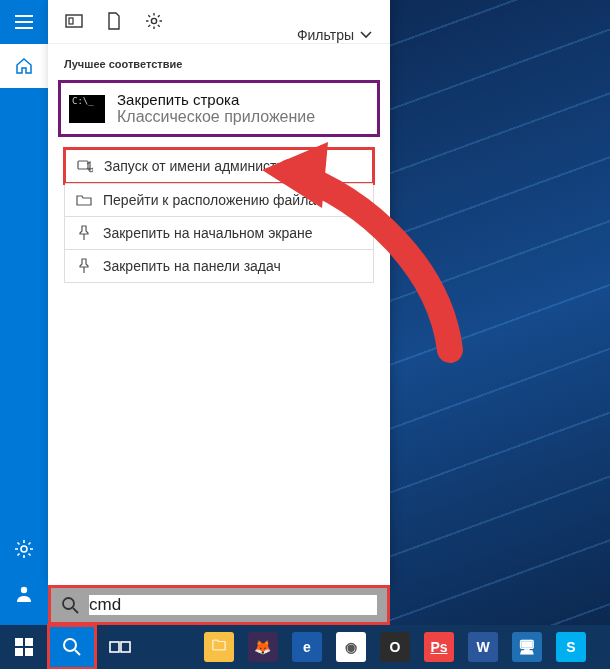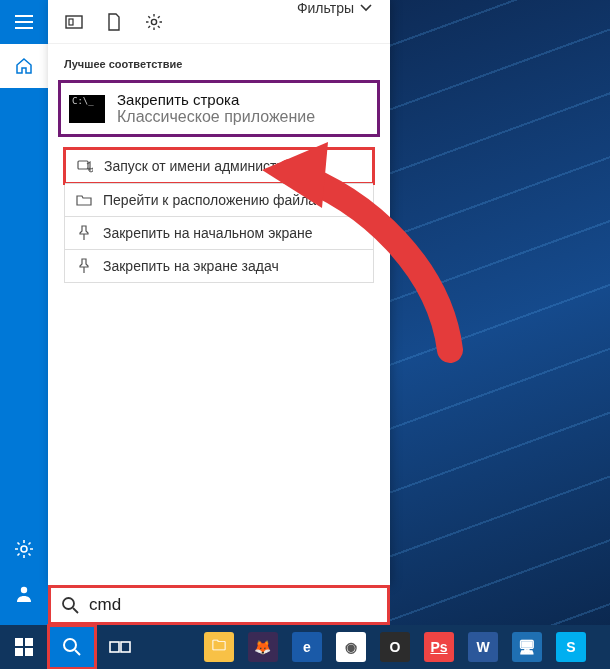--- a/index.html
+++ b/index.html
@@ -22,21 +22,21 @@
   }
   .rail-btn { width: 48px; height: 44px; display: flex; align-items: center; justify-content: center; }
   .rail-spacer { flex: 1; }
 
   .search-panel {
     position: absolute; left: 48px; top: 0; width: 342px; height: 585px;
     background: #fff; display: flex; flex-direction: column;
     box-shadow: 2px 0 10px rgba(0,0,0,.25);
   }
   .panel-header {
-    height: 44px; display: flex; align-items: flex-start; padding: 0 6px;
+    height: 44px; display: flex; align-items: flex-end; padding: 0 6px;
     border-bottom: 1px solid #f0f0f0;
   }
   .hdr-btn { width: 40px; height: 44px; display:flex; align-items:center; justify-content:center; color:#333; }
   .hdr-spacer { flex:1; }
   .filters { display:flex; align-items:center; gap:6px; padding:0 12px; color:#333; font-size:14px; }
 
   .section-title { font-size: 11px; font-weight:600; color:#333; padding: 14px 16px 10px; }
 
   .best-match {
     margin: 0 10px; padding: 8px 8px;
@@ -58,21 +58,21 @@
     padding: 8px 10px; font-size:14px; color:#333;
     border-top:1px solid #ddd; background:#fff;
   }
   .ctx-item.highlight {
     border:3px solid #e43b3b; margin:-2px;
   }
   .ctx-icon { width:18px; display:flex; justify-content:center; color:#555; }
 
   .search-box-area {
     position:absolute; left:48px; top:585px; width:342px; height:40px;
-    background:#ffffff; border: 3px solid #e43b3b; display:flex; align-items:center;
+    background:#a3a3a3; border: 3px solid #e43b3b; display:flex; align-items:center;
     padding: 0 10px; gap:10px;
   }
   .search-box-area input {
     border:none; outline:none; font-size:17px; flex:1; color:#222;
   }
 
   .taskbar {
     position:absolute; left:0; bottom:0; width:100%; height:44px;
     background:#10355e; display:flex; align-items:center;
   }
@@ -187,21 +187,21 @@
           </svg>
         </span>
         <span>Закрепить на начальном экране</span>
       </div>
       <div class="ctx-item">
         <span class="ctx-icon">
           <svg width="16" height="16" viewBox="0 0 16 16">
             <path d="M6 1h4v5l2 2v1H4V8l2-2z M8 9v6" fill="none" stroke="#555" stroke-width="1.2"></path>
           </svg>
         </span>
-        <span>Закрепить на экране задач</span>
+        <span>Закрепить на панели задач</span>
       </div>
     </div>
 </div>
 
 <div class="search-box-area">
   <svg width="18" height="18" viewBox="0 0 18 18">
       <circle cx="7.5" cy="7.5" r="5.5" fill="none" stroke="#333" stroke-width="1.8"></circle>
       <path d="M12 12l5 5" stroke="#333" stroke-width="1.8"></path>
     </svg>
   <input value="cmd" placeholder="" style="">

